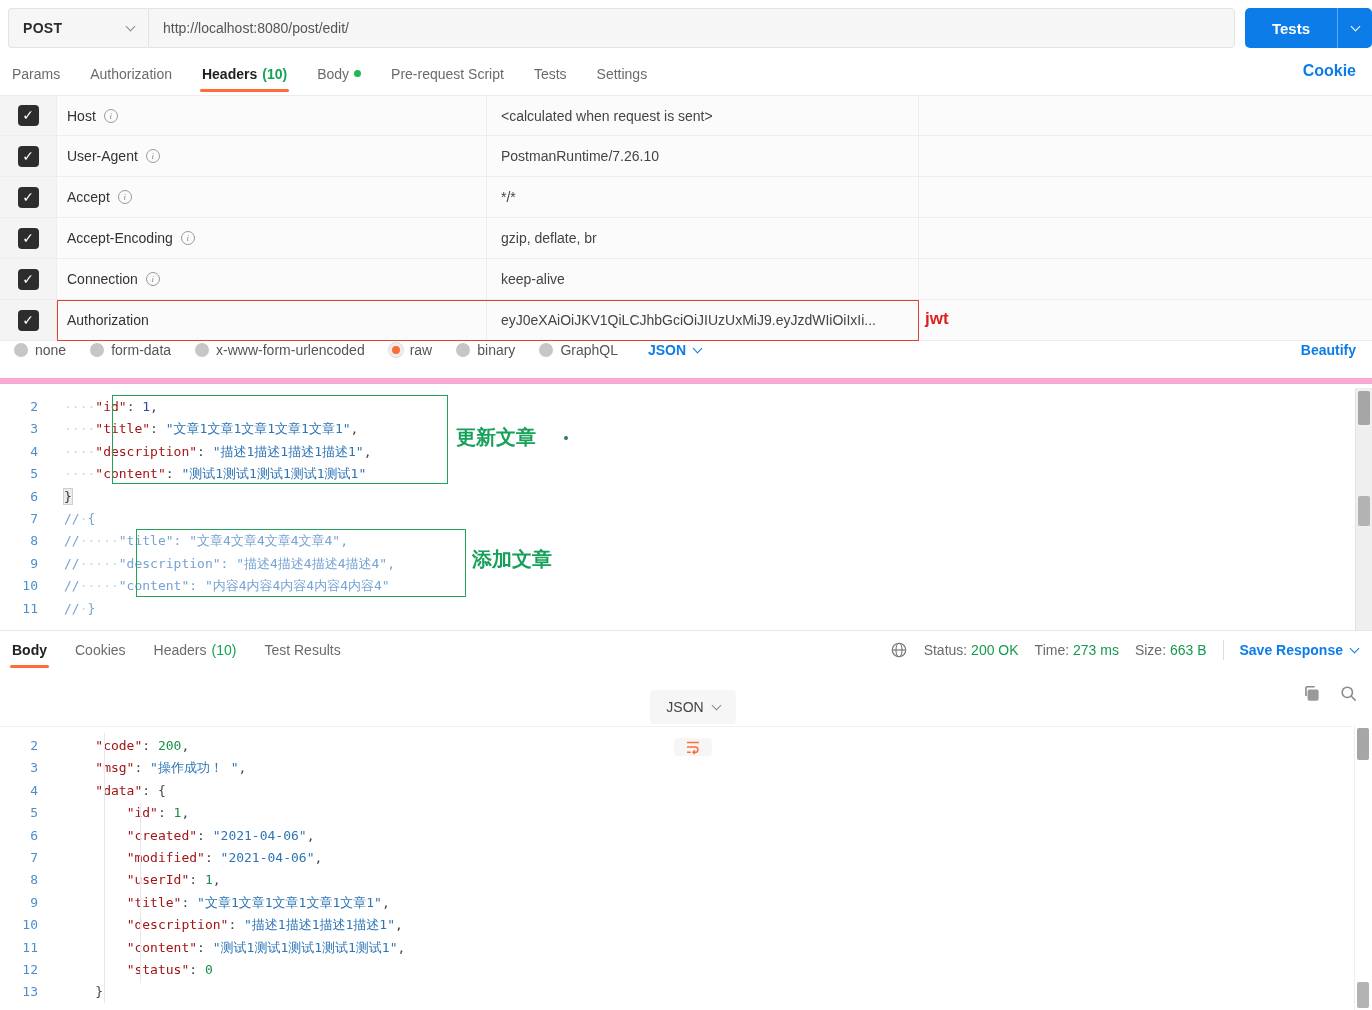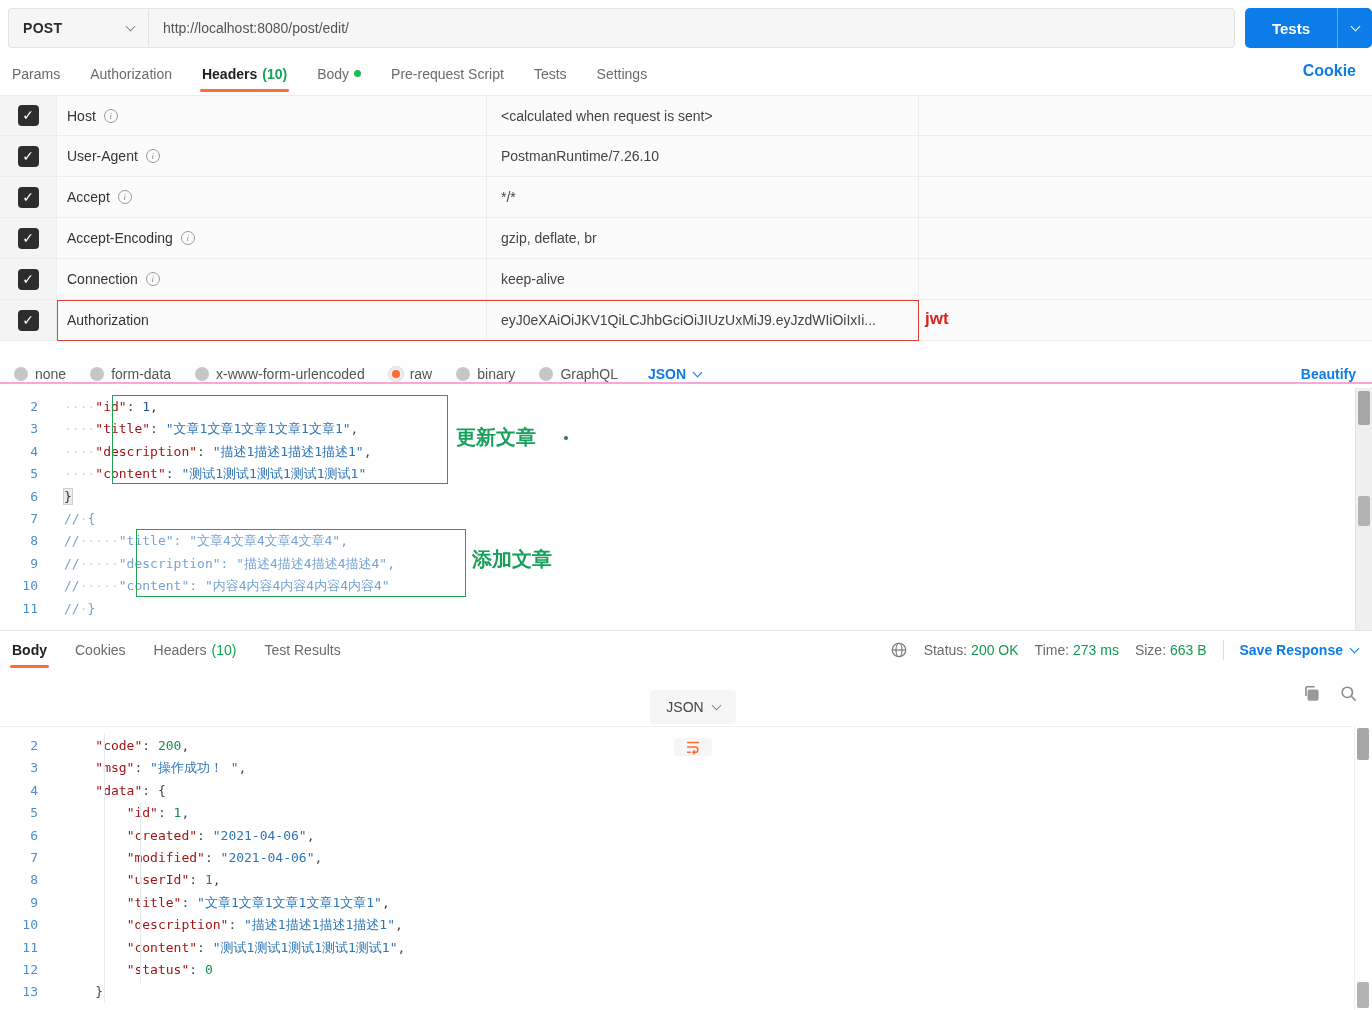--- a/index.html
+++ b/index.html
@@ -36,21 +36,21 @@
   .cell-cb { width:57px; flex:none; display:flex; align-items:center; justify-content:center; border-right:1px solid #ededed; background:#f4f4f4; }
   .cell-key { width:430px; flex:none; display:flex; align-items:center; gap:8px; padding-left:10px; color:#333; border-right:1px solid #ededed; }
   .cell-val { width:432px; flex:none; display:flex; align-items:center; padding-left:14px; color:#444; border-right:1px solid #ededed; }
   .cell-rest { flex:1; }
   .cb { width:21px; height:21px; background:#2d2d2d; border-radius:4px; color:#fff; font-size:14px; line-height:21px; text-align:center; cursor:pointer; }
   .info { width:14px; height:14px; border:1px solid #9a9a9a; border-radius:50%; color:#8a8a8a; font-size:9px; line-height:12px; text-align:center; font-family:"Liberation Serif",serif; font-style:italic; }
   .auth-outline { position:absolute; left:57px; top:0; width:862px; height:41px; border:1px solid #e04136; pointer-events:none; }
   .jwt-tag { position:absolute; left:925px; top:9px; color:#e01f1f; font-weight:bold; font-size:17px; }
 
   
-  .bodytype-row { position:absolute; top:342px; left:0; right:0; height:42px; display:flex; align-items:flex-end; padding-left:14px; gap:24px; font-size:14px; color:#555; border-bottom:2px solid #f9a8d4; }
+  .bodytype-row { position:absolute; top:342px; left:0; right:0; height:42px; display:flex; align-items:flex-start; padding-left:14px; gap:24px; font-size:14px; color:#555; border-bottom:6px solid #f9a8d4; }
   .radio-opt { display:flex; align-items:center; gap:7px; cursor:pointer; }
   .radio { width:14px; height:14px; border-radius:50%; background:#c6c6c6; flex:none; }
   .radio.sel { background:#eeeeee; position:relative; box-shadow:0 0 0 1px #e0e0e0; }
   .radio.sel::after { content:''; position:absolute; left:3px; top:3px; width:8px; height:8px; border-radius:50%; background:#ff6c37; }
   .lang-link { color:#0b7ce8; font-weight:bold; display:flex; align-items:center; gap:8px; cursor:pointer; margin-left:6px; }
   .beautify { position:absolute; right:16px; color:#0b7ce8; font-weight:bold; cursor:pointer; }
 
   
   .editor { position:absolute; left:0; font-family:"DejaVu Sans Mono",monospace; font-size:13px; }
   .cl { display:flex; height:22.4px; line-height:22.4px; white-space:pre; }

